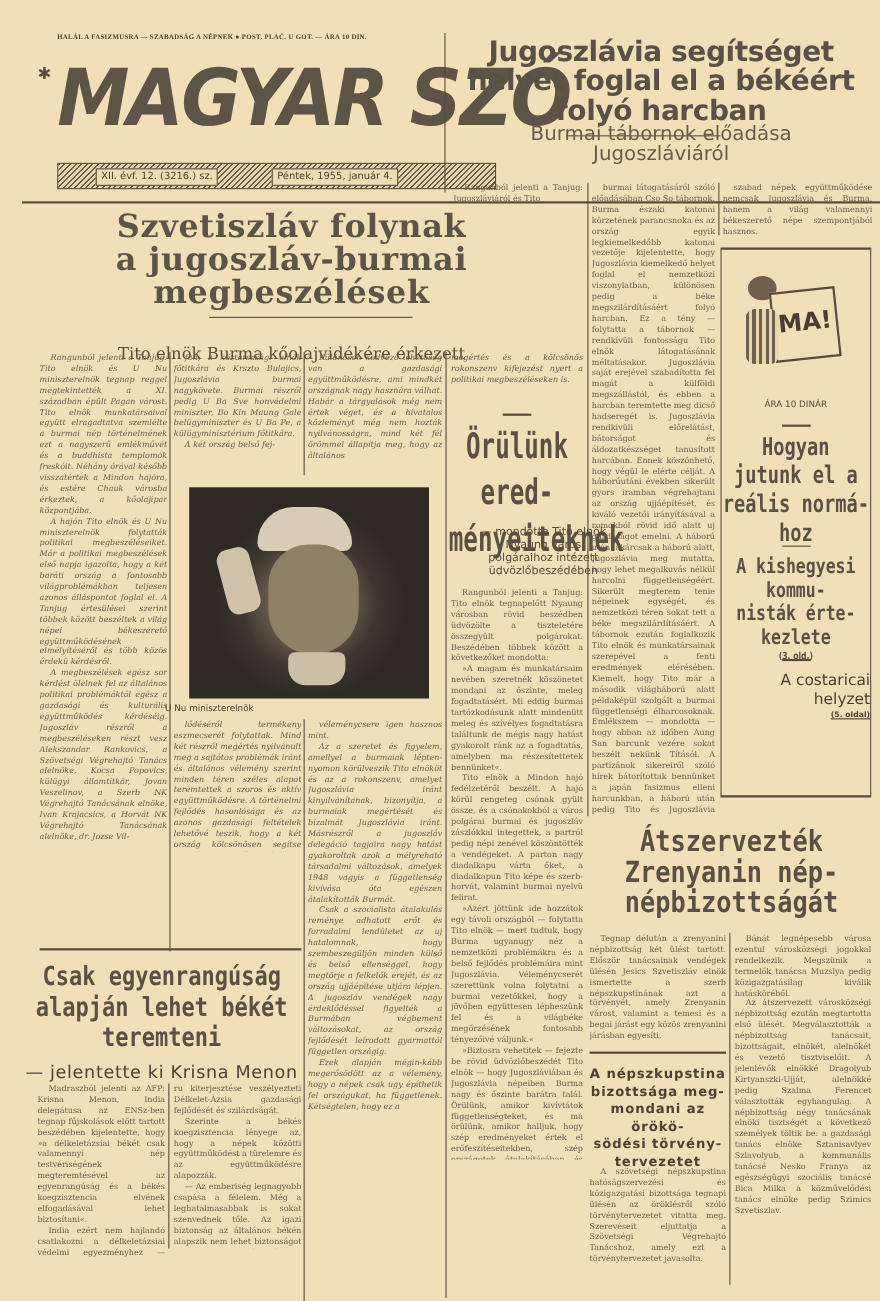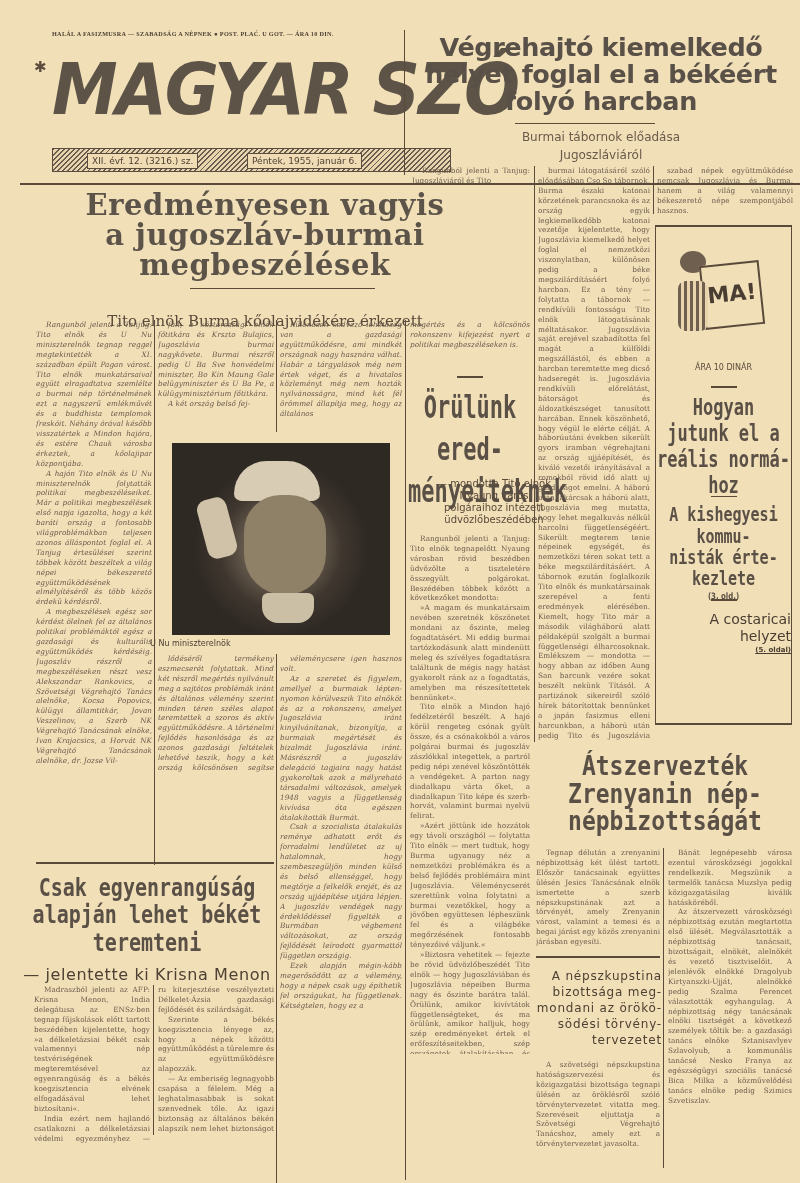--- a/index.html
+++ b/index.html
@@ -5,21 +5,21 @@
   html,body{margin:0;padding:0;}
   body{width:800px;height:1183px;background:#f1dfb8;position:relative;overflow:hidden;font-family:"DejaVu Serif",serif;color:#5a4a3a;}
   .abs{position:absolute;}
   .top-strip{left:52px;top:30px;font-family:"Liberation Serif",serif;font-size:6.2px;font-weight:bold;letter-spacing:.3px;color:#4e4033;white-space:nowrap;}
   .star{left:34px;top:58px;font-size:15px;color:#5d4d3e;}
   .masthead{left:52px;top:36px;width:348px;height:100px;font-family:"DejaVu Sans",sans-serif;font-weight:bold;font-style:italic;font-size:66px;letter-spacing:-2px;color:#5d5346;line-height:100px;transform:scaleY(1.08);transform-origin:top left;white-space:nowrap;}
   .dateband{left:52px;top:148px;width:399px;height:24px;background:repeating-linear-gradient(135deg,#6b5d4f 0 1.4px,#e8d5ae 1.4px 3.6px);border:1px solid #5a4c3e;box-sizing:border-box;}
   .dateband .lbl{position:absolute;top:4px;height:14px;background:#efdcb5;border:1px solid #5a4c3e;font-family:"DejaVu Sans",sans-serif;font-size:9px;line-height:14px;padding:0 4px;color:#4e4033;white-space:nowrap;}
   .hl-right{left:408px;top:34px;width:386px;text-align:center;font-family:"DejaVu Sans",sans-serif;font-weight:bold;font-size:25.5px;line-height:27px;color:#595048;letter-spacing:-.4px;}
   .hr{background:#5a4a3a;height:1px;}
-  .sub-right{left:408px;top:128px;width:386px;text-align:center;font-family:"DejaVu Sans",sans-serif;font-size:12px;line-height:18px;color:#6a5a4a;}
+  .sub-right{left:408px;top:113px;width:386px;text-align:center;font-family:"DejaVu Sans",sans-serif;font-size:18px;line-height:18px;color:#6a5a4a;}
   .col{font-size:7.3px;line-height:9.9px;text-align:justify;color:#6b5b4b;}
   .col p{margin:0;text-indent:10px;}
   .ital{font-style:italic;}
   .sans{font-family:"DejaVu Sans",sans-serif;}
   .vrule{background:#5a4a3a;width:1px;}
   .main-hl{left:20px;top:190px;width:490px;text-align:center;font-family:"DejaVu Serif",serif;font-weight:bold;font-size:29px;line-height:30px;color:#5c5349;letter-spacing:.6px;}
   .main-sub{left:20px;top:294px;width:490px;text-align:center;font-family:"DejaVu Serif",serif;font-size:15px;color:#5a4a3a;margin-top:18px;}
   .photo{left:172px;top:443px;width:218px;height:192px;background:radial-gradient(ellipse 40% 45% at 50% 55%,#9a8a72 0,#6f6253 35%,#3f372f 70%,#2f2924 100%);}
   .caption{left:150px;top:639px;width:260px;font-family:"DejaVu Sans",sans-serif;font-size:8px;color:#4e4033;}
   .narrow-hl{font-family:"DejaVu Sans Mono",monospace;font-weight:bold;color:#5a5046;text-align:center;transform-origin:top center;}
@@ -28,26 +28,26 @@
   .dash{width:26px;height:1.5px;background:#5a4a3a;margin:0 auto;}
 </style>
 </head>
 <body>
 
 <div class="abs top-strip">HALÁL A FASIZMUSRA — SZABADSÁG A NÉPNEK ● POST. PLAĆ. U GOT. — ÁRA 10 DIN.</div>
 <div class="abs star">✱</div>
 <div class="abs masthead">MAGYAR SZÓ</div>
 <div class="abs dateband">
   <span class="lbl" style="left:34px;">XII. évf. 12. (3216.) sz.</span>
-  <span class="lbl" style="left:194px;">Péntek, 1955, január 6.</span>
+  <span class="lbl" style="left:194px;">Péntek, 1955, január 4.</span>
 </div>
 <div class="abs vrule" style="left:404px;top:30px;height:145px;"></div>
 
 <div class="abs hl-right">
-  <div>Végrehajtó kiemelkedő</div>
+  <div>Jugoszlávia segítséget</div>
   <div>helyet foglal el a békéért</div>
   <div>folyó harcban</div>
 </div>
 <div class="abs hr" style="left:515px;top:123px;width:140px;"></div>
 <div class="abs sub-right">
   <div>Burmai tábornok előadása</div>
   <div>Jugoszláviáról</div>
 </div>
 <div class="abs col" style="left:412px;top:166px;width:118px;height:22px;overflow:hidden;">
     <p>Rangunból jelenti a Tanjug: Jugoszláviáról és Tito</p>
@@ -57,21 +57,21 @@
     <p>burmai látogatásáról szóló előadásában Cso So tábornok, Burma északi katonai körzetének parancsnoka és az ország egyik legkiemelkedőbb katonai vezetője kijelentette, hogy Jugoszlávia kiemelkedő helyet foglal el nemzetközi viszonylatban, különösen pedig a béke megszilárdításáért folyó harcban. Ez a tény — folytatta a tábornok — rendkívüli fontosságu Tito elnök látogatásának méltatásakor. Jugoszlávia saját erejével szabadította fel magát a külföldi megszállástól, és ebben a harcban teremtette meg dicső hadseregét is. Jugoszlávia rendkívüli előrelátást, bátorságot és áldozatkészséget tanusított harcában. Ennek köszönhető, hogy végül le elérte célját. A háborúutáni években sikerült gyors iramban végrehajtani az ország ujjáépítését, és kiváló vezetői irányításával a romokból rövid idő alatt uj gazdaságot emelni. A háború után, akárcsak a háború alatt, Jugoszlávia meg mutatta, hogy lehet megalkuvás nélkül harcolni függetlenségéért. Sikerült megterem tenie népeinek egységét, és nemzetközi téren sokat tett a béke megszilárdításáért. A tábornok ezután foglalkozik Tito elnök és munkatársainak szerepével a fenti eredmények elérésében. Kiemelt, hogy Tito már a második világháború alatt példaképül szolgált a burmai függetlenségi élharcosoknak. Emlékszem — mondotta — hogy abban az időben Aung San barcunk vezére sokat beszélt nekünk Tításól. A partizánok sikereiről szóló hírek bátorítottak bennünket a japán fasizmus elleni harcunkban, a háború után pedig Tito és Jugoszlávia példája adott uj lendületet az országépítésben. Előadása végén a tábornok hangsulyozta, hogy ez a rokonszenv szolgáltatja azt az alapot, amelyre a következő években sokoldalu együttműködés épül fel. Burma ma küldöttségeket küld Jugoszláviába, hasznos segítséget kap Jugoszláviától és valamennyi téren szoros együttműködést teremt. Ez az együttműködés uj lendületet nyer Tito elnök látogatásával. Az egyenrangu</p>
   </div>
 <div class="abs vrule" style="left:653px;top:166px;height:48px;"></div>
 <div class="abs col" style="left:657px;top:166px;width:136px;height:50px;overflow:hidden;">
     <p>szabad népek együttműködése nemcsak Jugoszlávia és Burma, hanem a világ valamennyi békeszerető népe szempontjából hasznos.</p>
   </div>
 
 <div class="abs hr" style="left:20px;top:183px;width:780px;height:1.5px;"></div>
 
 <div class="abs main-hl">
-  <div>Eredményesen vagyis</div>
+  <div>Szvetiszláv folynak</div>
   <div>a jugoszláv-burmai</div>
   <div>megbeszélések</div>
 </div>
 <div class="abs hr" style="left:190px;top:288px;width:185px;"></div>
 <div class="abs main-sub">Tito elnök Burma kőolajvidékére érkezett</div>
 
 <div class="abs col ital" style="left:36px;top:320px;width:116px;height:542px;overflow:hidden;">
   <p>Rangunból jelenti a Tanjug: Tito elnök és U Nu miniszterelnök tegnap reggel megtekintették a XI. században épült Pagan várost. Tito elnök munkatársaival együtt elragadtatva szemlélte a burmai nép történelmének ezt a nagyszerű emlékművét és a buddhista templomok freskóit. Néhány órával később visszatértek a Mindon hajóra, és estére Chauk városba érkeztek, a kőolajipar központjába.</p>
   <p>A hajón Tito elnök és U Nu miniszterelnök folytatták politikai megbeszéléseiket. Már a politikai megbeszélések első napja igazolta, hogy a két baráti ország a fontosabb világproblémákban teljesen azonos álláspontot foglal el. A Tanjug értesülései szerint többek között beszéltek a világ népei békeszerető együttműködésének elmélyítéséről és több közös érdekü kérdésről.</p>
   <p>A megbeszélések egész sor kérdést ölelnek fel az általános politikai problémáktól egész a gazdasági és kulturális együttműködés kérdéséig. Jugoszláv részről a megbeszéléseken részt vesz Alekszandar Rankovics, a Szövetségi Végrehajtó Tanács alelnöke, Kocsa Popovics, külügyi államtitkár, Jovan Veszelinov, a Szerb NK Végrehajtó Tanácsának elnöke, Ivan Krajacsics, a Horvát NK Végrehajtó Tanácsának alelnöke, dr. Jozse Vil-</p>
@@ -93,21 +93,21 @@
   <div style="position:absolute;left:72px;top:52px;width:82px;height:100px;background:#8f8068;border-radius:40px 40px 45px 45px;"></div>
   <div style="position:absolute;left:90px;top:150px;width:52px;height:30px;background:#cbbfa6;border-radius:6px 6px 16px 16px;"></div>
 </div>
 <div class="abs caption">U Nu miniszterelnök</div>
 
 <div class="abs col ital" style="left:158px;top:654px;width:116px;height:120px;overflow:hidden;">
   <p>lődéséről termékeny eszmecserét folytattak. Mind két részről megértés nyilvánult meg a sajtótos problémák iránt és általános vélemény szerint minden téren széles alapot teremtettek a szoros és aktív együttműködésre. A történelmi fejlődés hasonlósága és az azonos gazdasági feltételek lehetővé teszik, hogy a két ország kölcsönösen segítse egymást a belső nehézségek leküzdésében.</p>
 </div>
 <div class="abs vrule" style="left:276px;top:654px;height:530px;"></div>
 <div class="abs col ital" style="left:280px;top:654px;width:122px;height:520px;overflow:hidden;">
-  <p>véleménycsere igen hasznos volt.</p>
+  <p>véleménycsere igen hasznos mint.</p>
   <p>Az a szeretet és figyelem, amellyel a burmaiak lépten-nyomon körülveszik Tito elnököt és az a rokonszenv, amelyet Jugoszlávia iránt kinyilvánítanak, bizonyítja, a burmaiak megértését és bizalmát Jugoszlávia iránt. Másrészről a jugoszláv delegáció tagjaira nagy hatást gyakoroltak azok a mélyreható társadalmi változások, amelyek 1948 vagyis a függetlenség kivívása óta egészen átalakították Burmát.</p>
   <p>Csak a szocialista átalakulás reménye adhatott erőt és forradalmi lendületet az uj hatalomnak, hogy szembeszegüljön minden külső és belső ellenséggel, hogy megtörje a felkelők erejét, és az ország ujjáépítése utjára lépjen. A jugoszláv vendégek nagy érdeklődéssel figyelték a Burmában végbement változásokat, az ország fejlődését leírodott gyarmattól független országig.</p>
   <p>Ezek alapján mégin-kább megerősödött az a vélemény, hogy a népek csak ugy építhetik fel országukat, ha függetlenek. Kétségtelen, hogy ez a</p>
 </div>
 
 <div class="abs col ital" style="left:410px;top:320px;width:120px;height:42px;overflow:hidden;">
   <p style="text-indent:0">megértés és a kölcsönös rokonszenv kifejezést nyert a politikai megbeszéléseken is.</p>
 </div>
 <div class="abs dash" style="left:457px;top:376px;"></div>
 <div class="abs narrow-hl" style="left:408px;top:386px;width:124px;font-size:22px;line-height:29px;transform:scaleY(1.45);">
@@ -155,30 +155,30 @@
     <div style="font-size:7px;line-height:11px;font-weight:bold;text-decoration:underline;">(5. oldal)</div>
   </div>
 </div>
 
 <div class="abs narrow-hl" style="left:540px;top:752px;width:250px;font-size:23px;line-height:24px;transform:scaleY(1.15);">
   <div>Átszervezték</div>
   <div>Zrenyanin nép-</div>
   <div>népbizottságát</div>
 </div>
 <div class="abs col" style="left:536px;top:848px;width:124px;height:100px;overflow:hidden;">
-    <p>Tegnap délután a zrenyanini népbizottság két ülést tartott. Először tanácsainak együttes ülésén Jesics Tanácsának elnök ismertette a szerb népszkupstinának azt a törvényét, amely Zrenyanin várost, valamint a temesi és a begai járást egy közös zrenyanini járásban egyesíti.</p>
+    <p>Tegnap délután a zrenyanini népbizottság két ülést tartott. Először tanácsainak vendégek ülésén Jesics Szvetiszláv elnök ismertette a szerb népszkupstinának azt a törvényét, amely Zrenyanin várost, valamint a temesi és a begai járást egy közös zrenyanini járásban egyesíti.</p>
   </div>
 <div class="abs vrule" style="left:663px;top:848px;height:320px;"></div>
 <div class="abs col" style="left:668px;top:848px;width:124px;height:320px;overflow:hidden;">
   <p>Bánát legnépesebb városa ezentul városközségi jogokkal rendelkezik. Megszünik a termelők tanácsa Muzslya pedig közigazgatásilag kiválik hatásköréből.</p>
   <p>Az átszervezett városközségi népbizottság ezután megtartotta első ülését. Megválasztották a népbizottság tanácsait, bizottságait, elnökét, alelnökét és vezető tisztviselőit. A jelenlévők elnökké Dragolyub Kirtyanszki-Ujját, alelnökké pedig Szalma Ferencet választották egyhangulag. A népbizottság négy tanácsának elnöki tisztségét a következő személyek töltik be: a gazdasági tanács elnöke Sztanisavlyev Szlavolyub, a kommunális tanácsé Nesko Franya az egészségügyi szociális tanácsé Bica Milka a közművelődési tanács elnöke pedig Szimics Szvetiszlav.</p>
 </div>
 <div class="abs hr" style="left:536px;top:956px;width:124px;height:2px;"></div>
 
-<div class="abs sans" style="left:534px;top:968px;width:128px;text-align:right;font-weight:normal;font-size:12px;line-height:16px;letter-spacing:.8px;color:#4e4033;">
+<div class="abs sans" style="left:534px;top:968px;width:128px;text-align:center;font-weight:bold;font-size:12px;line-height:16px;letter-spacing:.8px;color:#4e4033;">
   <div>A népszkupstina</div>
   <div>bizottsága meg-</div>
   <div>mondani az örökö-</div>
   <div>södési törvény-</div>
   <div>tervezetet</div>
 </div>
 <div class="abs col" style="left:536px;top:1060px;width:124px;height:110px;overflow:hidden;">
     <p>A szövetségi népszkupstina hatóságszervezési és közigazgatási bizottsága tegnapi ülésén az öröklésről szóló törvénytervezetet vitatta meg. Szerevéseit eljuttatja a Szövetségi Végrehajtó Tanácshoz, amely ezt a törvénytervezetet javasolta.</p>
   </div>
 

